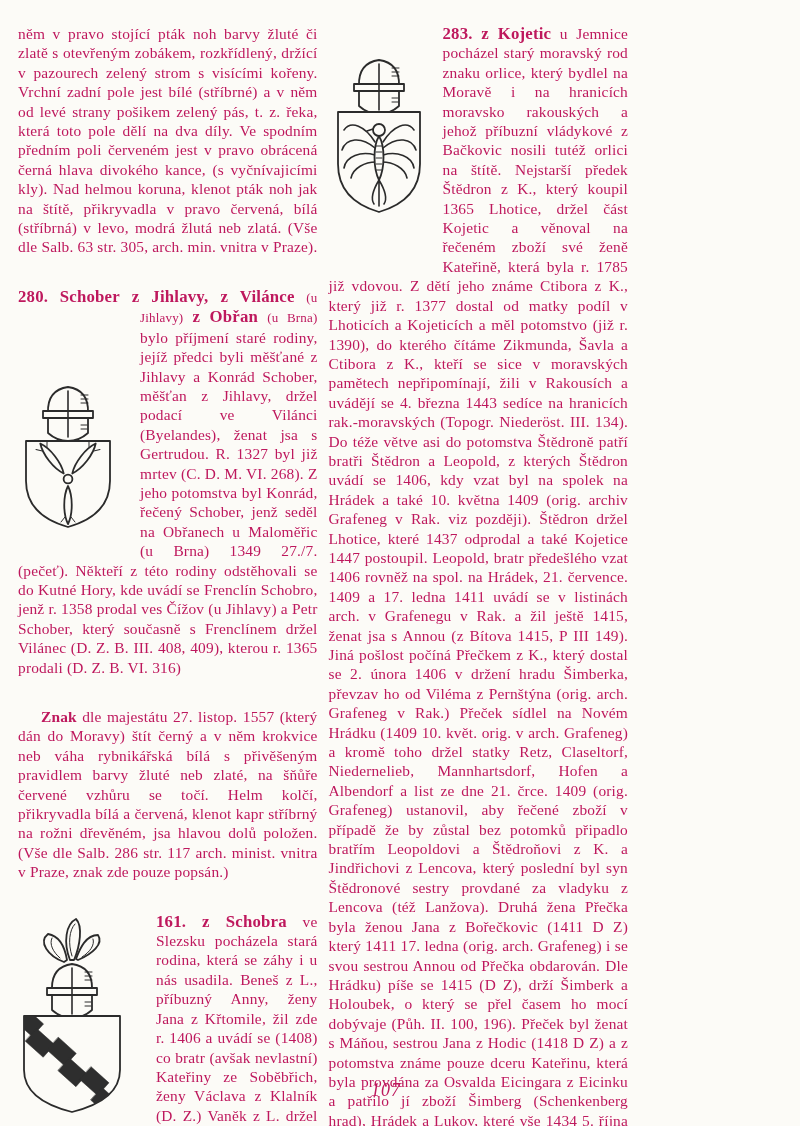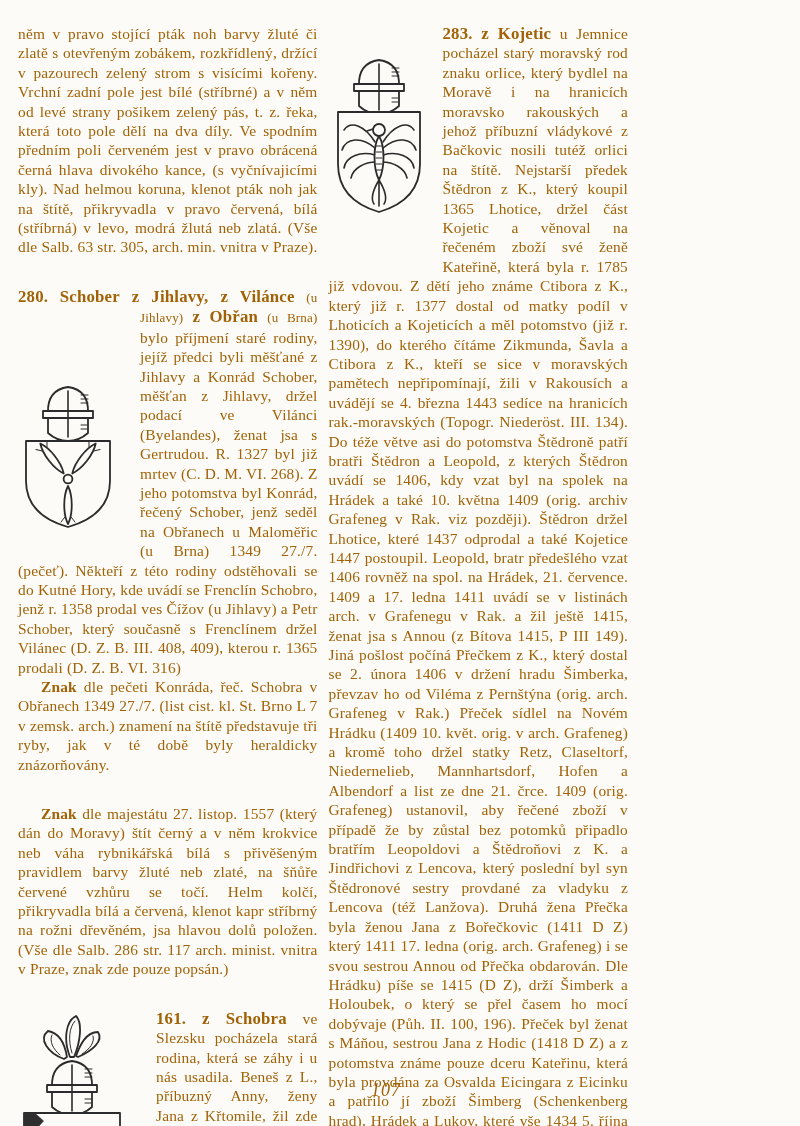--- a/index.html
+++ b/index.html
@@ -1,21 +1,21 @@
 <!DOCTYPE html>
 <html><head>
 <meta charset="utf-8">
 <style>
   html,body{margin:0;padding:0;}
   body{background:#fcfbf7;}
   .page{
     position:relative;
     width:640px;height:1126px;
     background:#fcfbf7;
-    color:#a16207;
+    color:#be185d;
     font-family:"Liberation Serif","DejaVu Serif",serif;
     overflow:hidden;
     box-sizing:border-box;
     padding:24px 12px 0 18px;
   }
   .cols{display:flex;gap:11px;}
   .col{width:381px;box-sizing:border-box;}
   p{
     margin:0;
     font-size:15.4px;
@@ -88,23 +88,20 @@
                       <path class="lnth" d="M-3,38 l-4,5 M3,38 l4,5"></path>
                     </g>
                 <circle class="wh" r="4.4" cx="0" cy="0"></circle>
               </g>
             </g>
           </svg>
             </span>
           <span class="h">z Obřan</span>
           <span class="hsmall">(u Brna)</span>
           <span>bylo příjmení staré rodiny, jejíž předci byli měšťané z Jihlavy a Konrád Schober, měšťan z Jihlavy, držel podací ve Vilánci (Byelandes), ženat jsa s Gertrudou. R. 1327 byl již mrtev (C. D. M. VI. 268). Z jeho potomstva byl Konrád, řečený Schober, jenž seděl na Obřanech u Maloměřic (u Brna) 1349 27./7. (pečeť). Někteří z této rodiny odstěhovali se do Kutné Hory, kde uvádí se Frenclín Schobro, jenž r. 1358 prodal ves Čížov (u Jihlavy) a Petr Schober, který současně s Frenclínem držel Vilánec (D. Z. B. III. 408, 409), kterou r. 1365 prodali (D. Z. B. VI. 316)</span>
-        </p>
-        <p class="znak">
-          <span class="b">Znak</span><span> dle pečeti Konráda, řeč. Schobra v Obřanech 1349 27./7. (list cist. kl. St. Brno L 7 v zemsk. arch.) znamení na štítě představuje tři ryby, jak v té době byly heraldicky znázorňovány.</span>
         </p>
       </div>
 
       <div class="entry">
         <p class="znak">
           <span class="b">Znak</span><span> dle majestátu 27. listop. 1557 (který dán do Moravy) štít černý a v něm krokvice neb váha rybnikářská bílá s přivěšeným pravidlem barvy žluté neb zlaté, na šňůře červené vzhůru se točí. Helm kolčí, přikryvadla bílá a červená, klenot kapr stříbrný na rožni dřevěném, jsa hlavou dolů položen. (Vše dle Salb. 286 str. 117 arch. minist. vnitra v Praze, znak zde pouze popsán.)</span>
         </p>
       </div>
 
       <div class="entry">

